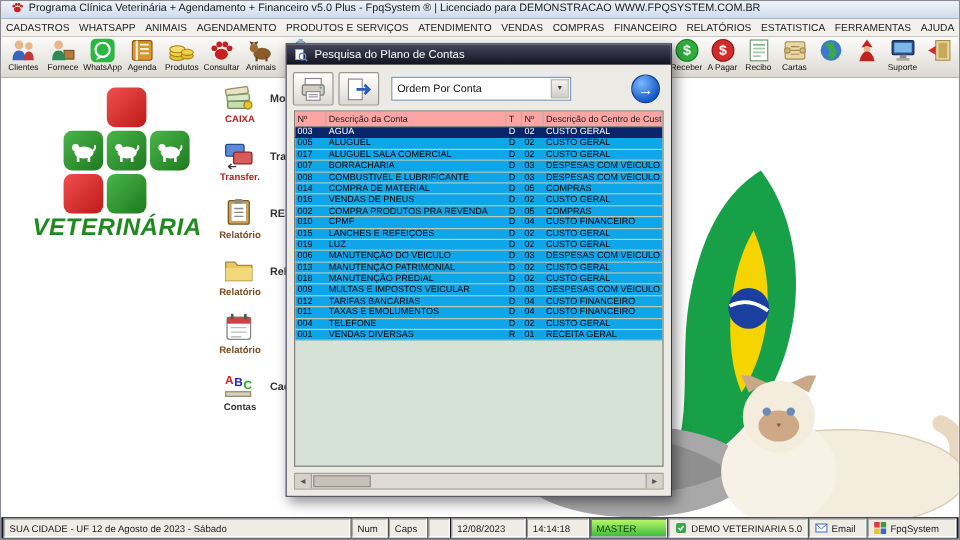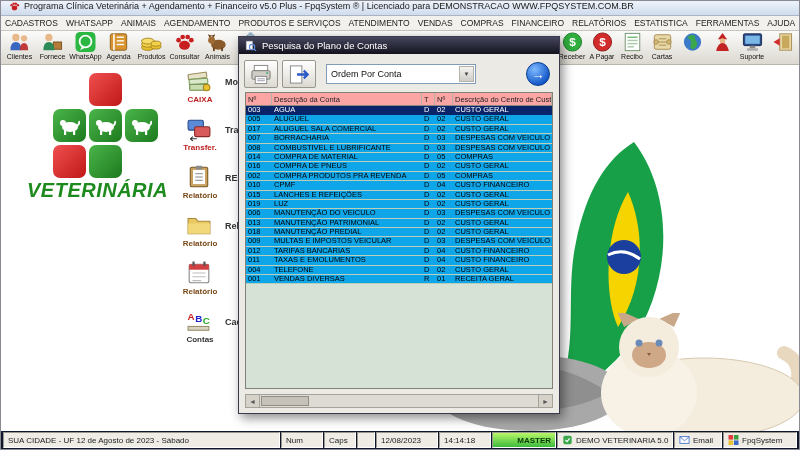--- a/index.html
+++ b/index.html
@@ -90,21 +90,21 @@
   .sb-btn.left::before { content:"◄"; font-size:7px; color:#555; }
   .sb-btn.right { margin-left:auto; border-left:1px solid #a5a29a; }
   .sb-btn.right::before { content:"►"; font-size:7px; color:#555; }
   .sb-thumb { width:48px; background:#c6c2ba; border:1px solid #918e86; margin:1px; }
 
   
   .statusbar { position:absolute; left:0; right:0; bottom:0; height:18px; background:#0f172a;
     display:flex; gap:1px; padding:1px 2px; font-size:8px; align-items:stretch; }
   .scell { border:1px solid; border-color:#9a978f #ffffff #ffffff #9a978f; background:#efece6;
     display:flex; align-items:center; padding:0 4px; white-space:nowrap; overflow:hidden; color:#222; }
-  .scell.master { background:linear-gradient(#b8f768,#3dbb3d); font-weight:bold; justify-content:flex-end; color:#0a3a0a; }
+  .scell.master { background:linear-gradient(#b8f768,#3dbb3d); font-weight:normal; justify-content:flex-start; color:#0a3a0a; }
 </style>
 </head>
 <body>
 
 <div class="window">
 
   <div class="titlebar">
     <span class="icn pawico">
         <svg viewBox="0 0 12 12">
           <ellipse cx="6" cy="7.5" rx="3" ry="2.5" fill="#c82020"></ellipse>
@@ -575,21 +575,21 @@
             </div>
             <div class="grow">
               <span>014</span>
               <span>COMPRA DE MATERIAL</span>
               <span>D</span>
               <span>05</span>
               <span>COMPRAS</span>
             </div>
             <div class="grow">
               <span>016</span>
-              <span>COMPRA DE PNEUS</span>
+              <span>VENDAS DE PNEUS</span>
               <span>D</span>
               <span>02</span>
               <span>CUSTO GERAL</span>
             </div>
             <div class="grow">
               <span>002</span>
               <span>COMPRA PRODUTOS PRA REVENDA</span>
               <span>D</span>
               <span>05</span>
               <span>COMPRAS</span>
@@ -678,21 +678,21 @@
         <span class="sb-thumb"></span>
         <span class="sb-btn right"></span>
       </div>
     </div>
   </div>
 
   <div class="statusbar">
       <div class="scell" style="flex: 1 1 0%;">
         <span>SUA CIDADE - UF 12 de Agosto de 2023 - Sábado</span>
       </div>
-      <div class="scell" style="width: 42px;">
+      <div class="scell" style="width: 30px;">
         <span>Num</span>
       </div>
       <div class="scell" style="width: 32px;">
         <span>Caps</span>
       </div>
       <div class="scell" style="width: 18px;">
         <span></span>
       </div>
       <div class="scell" style="width: 62px;">
         <span>12/08/2023</span>

